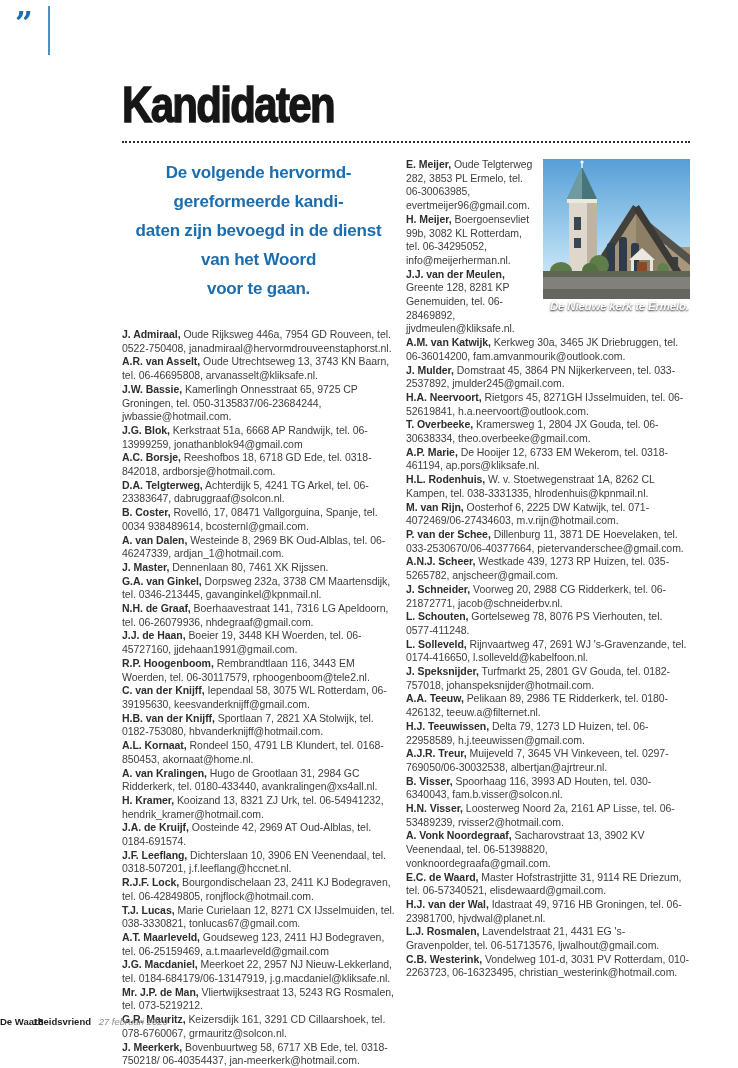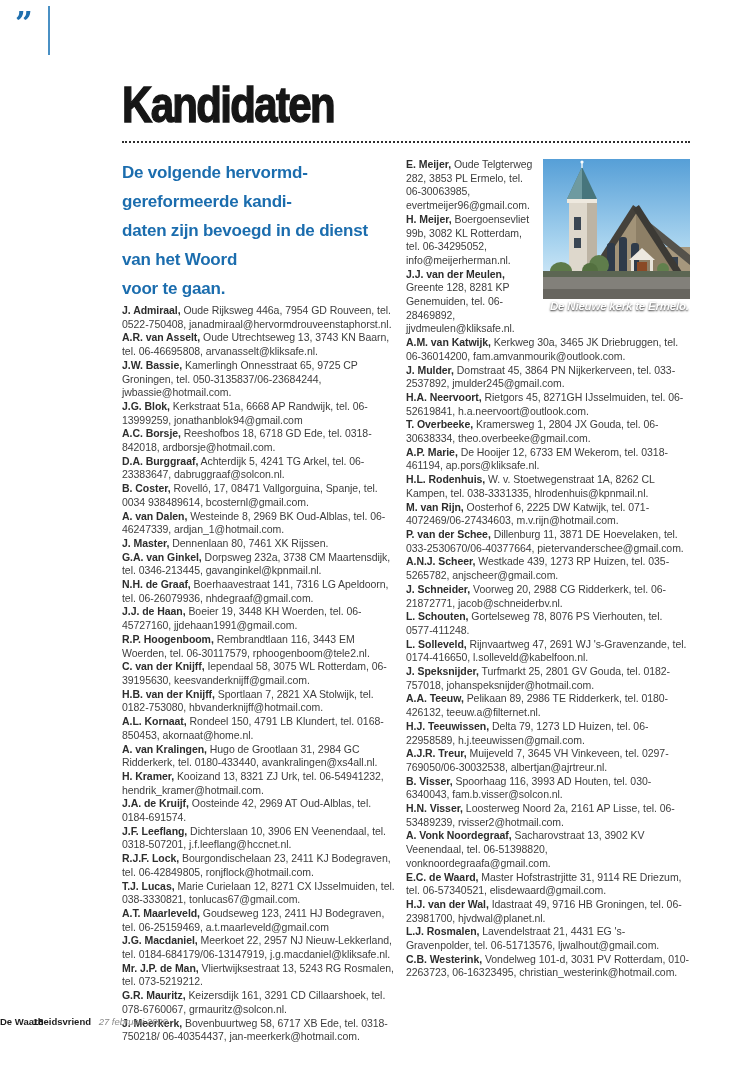--- a/index.html
+++ b/index.html
@@ -29,21 +29,21 @@
     font-size:50px; font-weight:bold; color:#161616;
     letter-spacing:-2px; line-height:1.02;
     transform:scaleX(0.84); transform-origin:left center;
     -webkit-text-stroke:1.4px #161616;
     margin-bottom:10px;
   }
   .dotted-rule { border-top:2px dotted #2e2e2e; margin-bottom:15px; }
   .columns { display:flex; gap:11px; }
   .col-left  { width:273px; }
   .col-right { width:284px; }
-  .intro { margin-bottom:1px; }
+  .intro { margin-bottom:25px;text-align:center; }
   .intro span {
     display:block;
     color:#1b6dae; font-weight:bold;
     font-size:17px; line-height:29px;
     letter-spacing:-0.2px;
   }
   .entry {
     font-size:10.5px; line-height:13.7px;
     color:#3d3d3d; letter-spacing:-0.05px;
   }
@@ -87,21 +87,21 @@
           <span>De volgende hervormd-gereformeerde kandi-</span>
           <span>daten zijn bevoegd in de dienst van het Woord</span>
           <span>voor te gaan.</span>
         </p>
         <div>
             <p class="entry"><b>J. Admiraal,</b> Oude Rijksweg 446a, 7954 GD Rouveen, tel. 0522-750408, janadmiraal@hervormdrouveenstaphorst.nl.</p>
             <p class="entry"><b>A.R. van Asselt,</b> Oude Utrechtseweg 13, 3743 KN Baarn, tel. 06-46695808, arvanasselt@kliksafe.nl.</p>
             <p class="entry"><b>J.W. Bassie,</b> Kamerlingh Onnesstraat 65, 9725 CP Groningen, tel. 050-3135837/06-23684244, jwbassie@hotmail.com.</p>
             <p class="entry"><b>J.G. Blok,</b> Kerkstraat 51a, 6668 AP Randwijk, tel. 06-13999259, jonathanblok94@gmail.com</p>
             <p class="entry"><b>A.C. Borsje,</b> Reeshofbos 18, 6718 GD Ede, tel. 0318-842018, ardborsje@hotmail.com.</p>
-            <p class="entry"><b>D.A. Burggraaf,</b> Achterdijk 5, 4241 TG Arkel, tel. 06-23383647, dabruggraaf@solcon.nl.</p>
+            <p class="entry"><b>D.A. Telgterweg,</b> Achterdijk 5, 4241 TG Arkel, tel. 06-23383647, dabruggraaf@solcon.nl.</p>
             <p class="entry"><b>B. Coster,</b> Rovelló, 17, 08471 Vallgorguina, Spanje, tel. 0034 938489614, bcosternl@gmail.com.</p>
             <p class="entry"><b>A. van Dalen,</b> Westeinde 8, 2969 BK Oud-Alblas, tel. 06-46247339, ardjan_1@hotmail.com.</p>
             <p class="entry"><b>J. Master,</b> Dennenlaan 80, 7461 XK Rijssen.</p>
             <p class="entry"><b>G.A. van Ginkel,</b> Dorpsweg 232a, 3738 CM Maartensdijk, tel. 0346-213445, gavanginkel@kpnmail.nl.</p>
             <p class="entry"><b>N.H. de Graaf,</b> Boerhaavestraat 141, 7316 LG Apeldoorn, tel. 06-26079936, nhdegraaf@gmail.com.</p>
             <p class="entry"><b>J.J. de Haan,</b> Boeier 19, 3448 KH Woerden, tel. 06-45727160, jjdehaan1991@gmail.com.</p>
             <p class="entry"><b>R.P. Hoogenboom,</b> Rembrandtlaan 116, 3443 EM Woerden, tel. 06-30117579, rphoogenboom@tele2.nl.</p>
             <p class="entry"><b>C. van der Knijff,</b> Iependaal 58, 3075 WL Rotterdam, 06-39195630, keesvanderknijff@gmail.com.</p>
             <p class="entry"><b>H.B. van der Knijff,</b> Sportlaan 7, 2821 XA Stolwijk, tel. 0182-753080, hbvanderknijff@hotmail.com.</p>
             <p class="entry"><b>A.L. Kornaat,</b> Rondeel 150, 4791 LB Klundert, tel. 0168-850453, akornaat@home.nl.</p>

